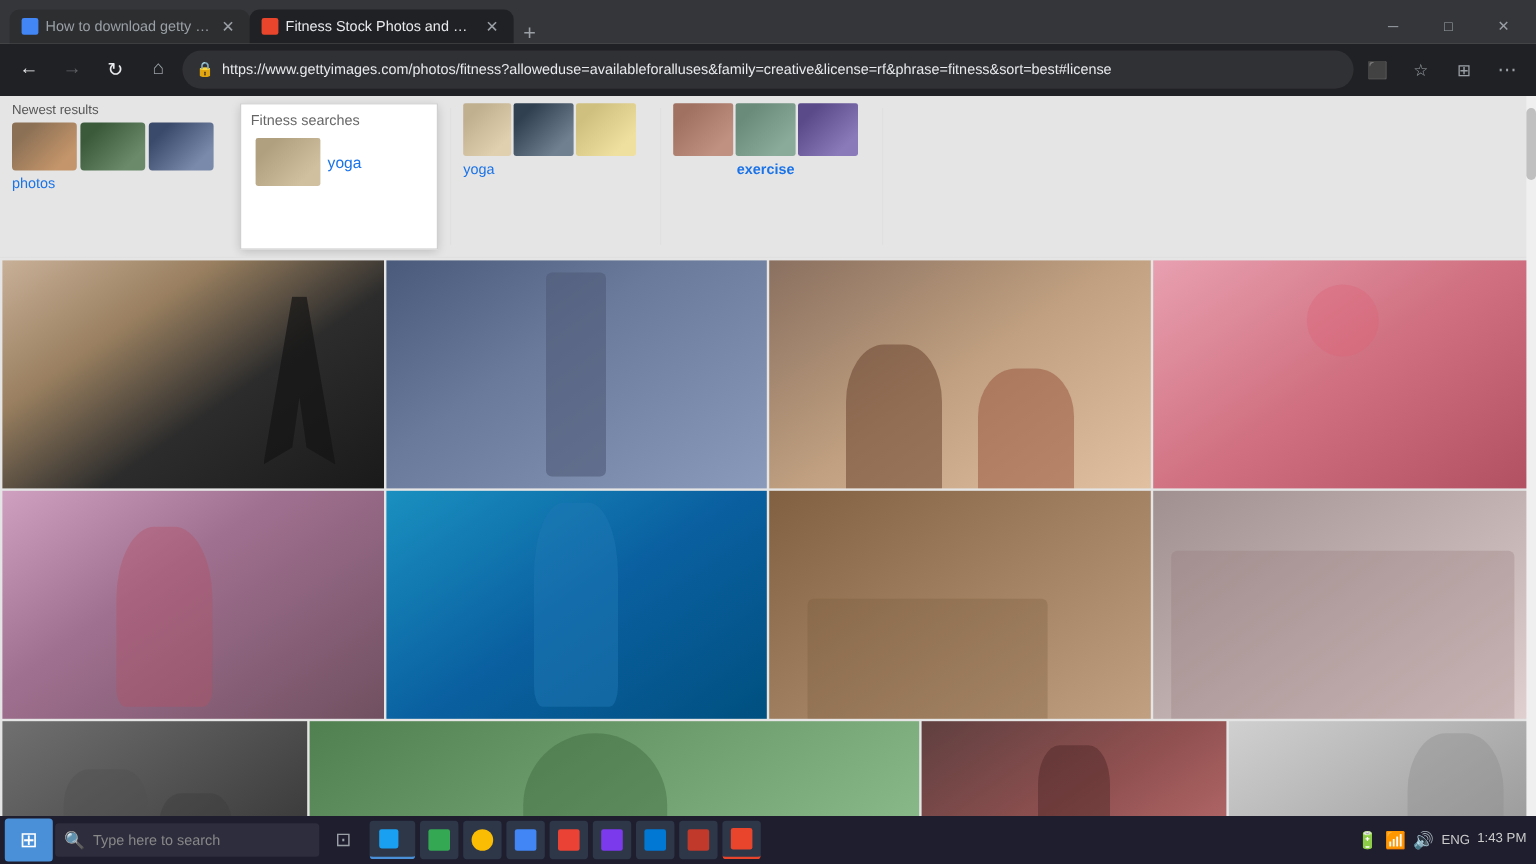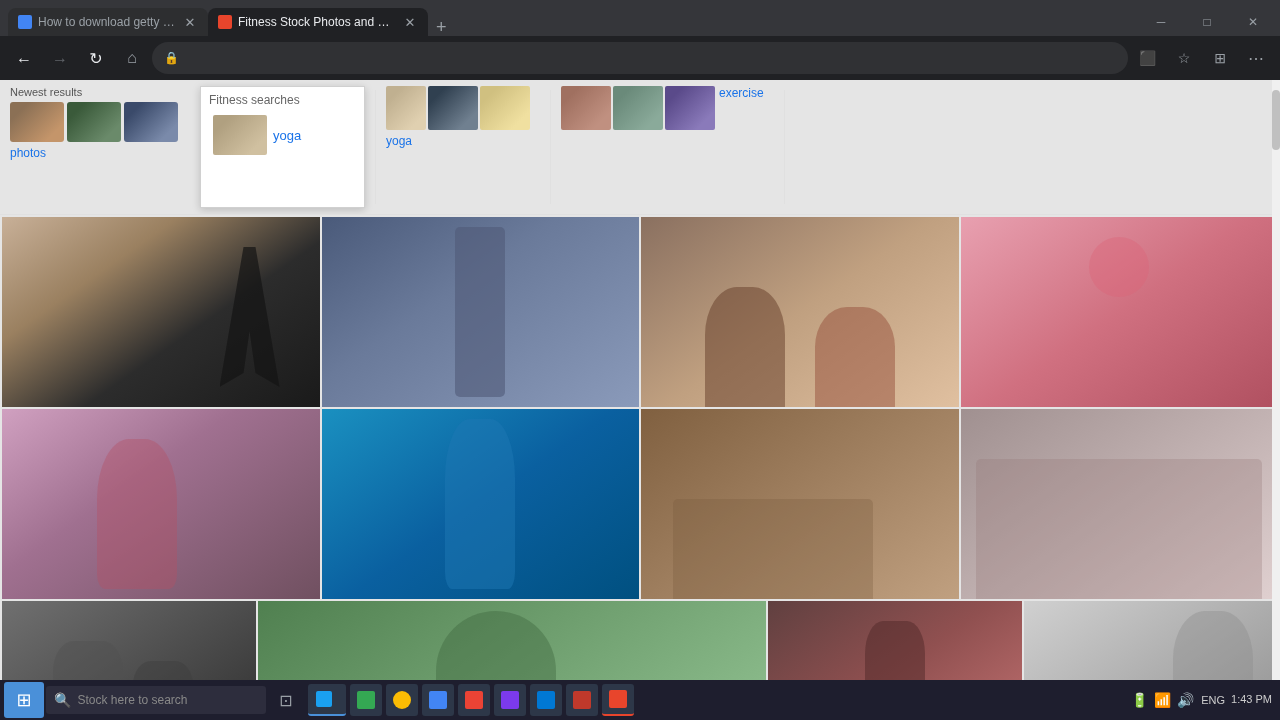--- a/index.html
+++ b/index.html
@@ -34,20 +34,21 @@
   </div>
 
   <div style="display:flex;align-items:center;background:#202124;padding:5px 8px;gap:4px;height:44px;">
     <button style="background:none;border:none;color:#e8eaed;font-size:16px;width:32px;height:32px;border-radius:50%;display:flex;align-items:center;justify-content:center;cursor:pointer;">←</button>
     <button style="background:none;border:none;color:#5f6368;font-size:16px;width:32px;height:32px;border-radius:50%;display:flex;align-items:center;justify-content:center;cursor:pointer;">→</button>
     <button style="background:none;border:none;color:#e8eaed;font-size:16px;width:32px;height:32px;border-radius:50%;display:flex;align-items:center;justify-content:center;cursor:pointer;">↻</button>
     <button style="background:none;border:none;color:#9aa0a6;font-size:16px;width:32px;height:32px;border-radius:50%;display:flex;align-items:center;justify-content:center;cursor:pointer;">⌂</button>
 
     <div style="flex:1;background:#303134;border-radius:20px;height:32px;display:flex;align-items:center;padding:0 12px;gap:6px;cursor:text;">
       <span style="color:#9aa0a6;font-size:12px;">🔒</span>
+      <span style="font-size:12px;color:#e8eaed;flex:1;">https://www.gettyimages.com/photos/fitness?alloweduse=availableforalluses&amp;family=creative&amp;license=rf&amp;phrase=fitness&amp;sort=best#license</span>
     </div>
 
     <button style="background:none;border:none;color:#9aa0a6;font-size:14px;width:32px;height:32px;border-radius:50%;display:flex;align-items:center;justify-content:center;cursor:pointer;">⬛</button>
     <button style="background:none;border:none;color:#9aa0a6;font-size:14px;width:32px;height:32px;border-radius:50%;display:flex;align-items:center;justify-content:center;cursor:pointer;">☆</button>
     <button style="background:none;border:none;color:#9aa0a6;font-size:14px;width:32px;height:32px;border-radius:50%;display:flex;align-items:center;justify-content:center;cursor:pointer;">⊞</button>
     <button style="background:none;border:none;color:#9aa0a6;font-size:16px;width:32px;height:32px;border-radius:50%;display:flex;align-items:center;justify-content:center;cursor:pointer;">⋯</button>
   </div>
 </div>
 
 <div style="background:#e5e5e5; position:relative; height:calc(720px - 80px - 40px); overflow:hidden;">
@@ -80,21 +81,21 @@
       <div style="display:flex;gap:2px;">
         <div style="width:40px;height:44px;border-radius:2px;overflow:hidden;background:linear-gradient(135deg,#c0b090 20%,#e0d0b0 80%);"></div>
         <div style="width:50px;height:44px;border-radius:2px;overflow:hidden;background:linear-gradient(135deg,#304050 20%,#708090 80%);"></div>
         <div style="width:50px;height:44px;border-radius:2px;overflow:hidden;background:linear-gradient(135deg,#d0c080 20%,#f0e0a0 80%);"></div>
       </div>
       <span style="font-size:12px;color:#1a73e8;">yoga</span>
     </div>
 
     <div style="width:1px;background:#e0e0e0;margin:4px 10px;"></div>
 
-    <div style="display:flex;flex-direction:row;align-items:flex-start;gap:4px;cursor:pointer;margin-right:10px;">
+    <div style="display:flex;flex-direction:column;align-items:center;gap:4px;cursor:pointer;margin-right:10px;font-weight:bold;">
       <div style="display:flex;gap:2px;">
         <div style="width:50px;height:44px;border-radius:2px;overflow:hidden;background:linear-gradient(135deg,#a07060 20%,#c09080 80%);"></div>
         <div style="width:50px;height:44px;border-radius:2px;overflow:hidden;background:linear-gradient(135deg,#6a8a7a 20%,#8aaa9a 80%);"></div>
         <div style="width:50px;height:44px;border-radius:2px;overflow:hidden;background:linear-gradient(135deg,#5a4a8a 20%,#8a7aba 80%);"></div>
       </div>
       <span style="font-size:12px;color:#1a73e8;">exercise</span>
     </div>
 
     <div style="width:1px;background:#e0e0e0;margin:4px 10px;"></div>
 
@@ -168,21 +169,21 @@
   </div>
 
 </div>
 
 <div style="position:fixed;bottom:0;left:0;right:0;height:40px;background:#1e1e2e;display:flex;align-items:center;padding:0 4px;gap:2px;">
 
   <button style="width:40px;height:36px;background:#4a90d9;border:none;border-radius:3px;cursor:pointer;display:flex;align-items:center;justify-content:center;color:white;font-size:18px;">⊞</button>
 
   <div style="width:220px;height:28px;background:#2d2d3d;border-radius:3px;display:flex;align-items:center;padding:0 8px;gap:6px;cursor:pointer;">
     <span style="color:#aaa;font-size:14px;">🔍</span>
-    <span style="font-size:12px;color:#888;">Stock here to search</span>
+    <span style="font-size:12px;color:#888;">Type here to search</span>
   </div>
 
   <button style="width:36px;height:32px;background:none;border:none;color:#9aa0a6;font-size:16px;cursor:pointer;">⊡</button>
 
   <div style="height:32px;background:#2d3748;border-radius:3px;display:flex;align-items:center;padding:0 8px;gap:6px;cursor:pointer;border-bottom:2px solid #4a90d9;margin:0 2px;">
     <div style="width:16px;height:16px;background:#1aa0f0;border-radius:2px;flex-shrink:0;"></div>
     <span style="font-size:11px;color:#e8eaed;white-space:nowrap;"></span>
   </div>
 
   <div style="display:flex;gap:4px;align-items:center;">

